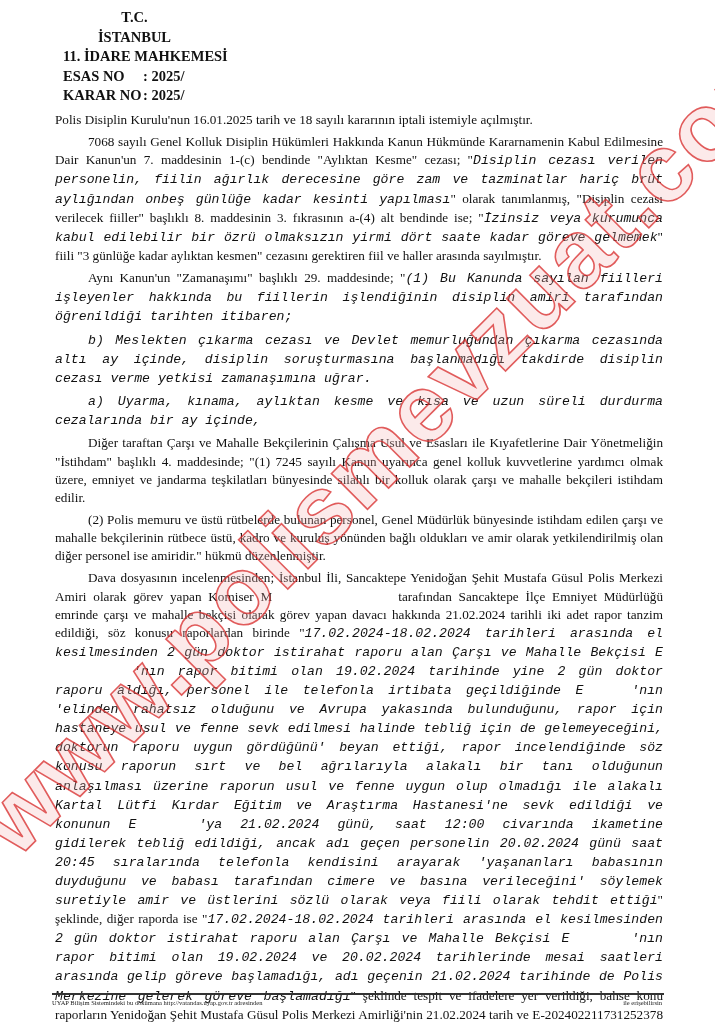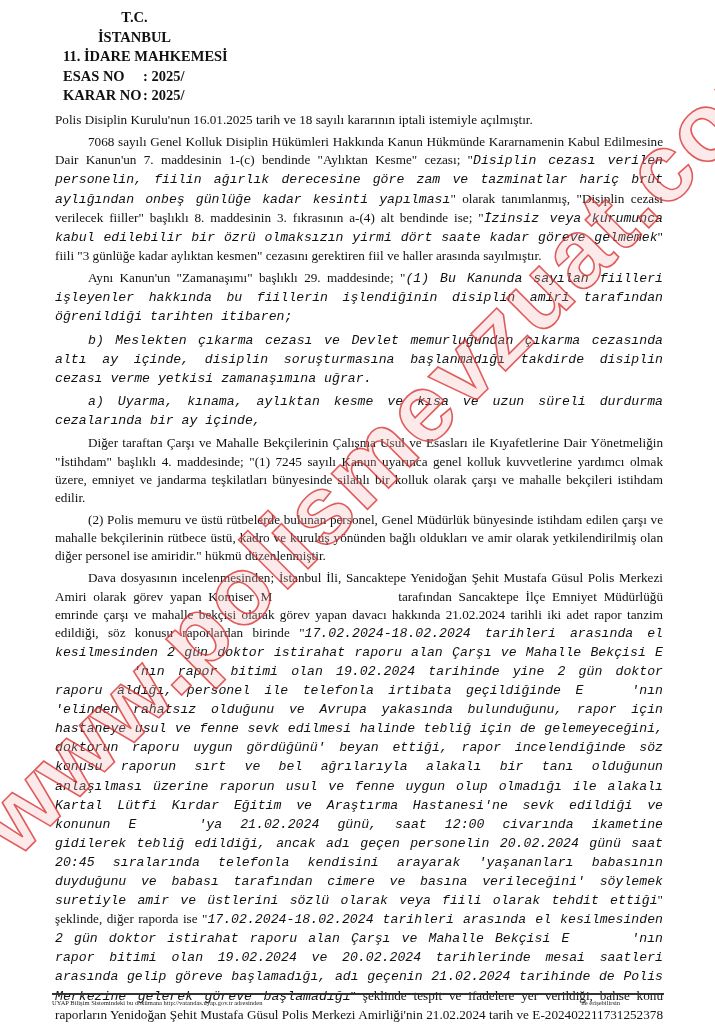--- a/index.html
+++ b/index.html
@@ -1,20 +1,21 @@
 <!DOCTYPE html>
 <html><head>
 <meta charset="utf-8">
 <style>
   html, body { margin: 0; padding: 0; background: #ffffff; }
   body { width: 715px; height: 1024px; position: relative; overflow: hidden; }
   .page {
     position: absolute; left: 0; top: 0; width: 672px; height: 1024px;
     font-family: "Liberation Serif", "DejaVu Serif", serif;
     color: #111;
+    padding-left: 42px;
   }
   .header {
     position: absolute; left: 63px; top: 8px;
     font-weight: bold; font-size: 14.5px; line-height: 19.5px;
   }
   .header .center { text-align: center; width: 143px; }
   .header .row { display: flex; }
   .header .lbl { width: 80px; }
   .body {
     position: absolute; left: 55px; top: 111px; width: 608px;

